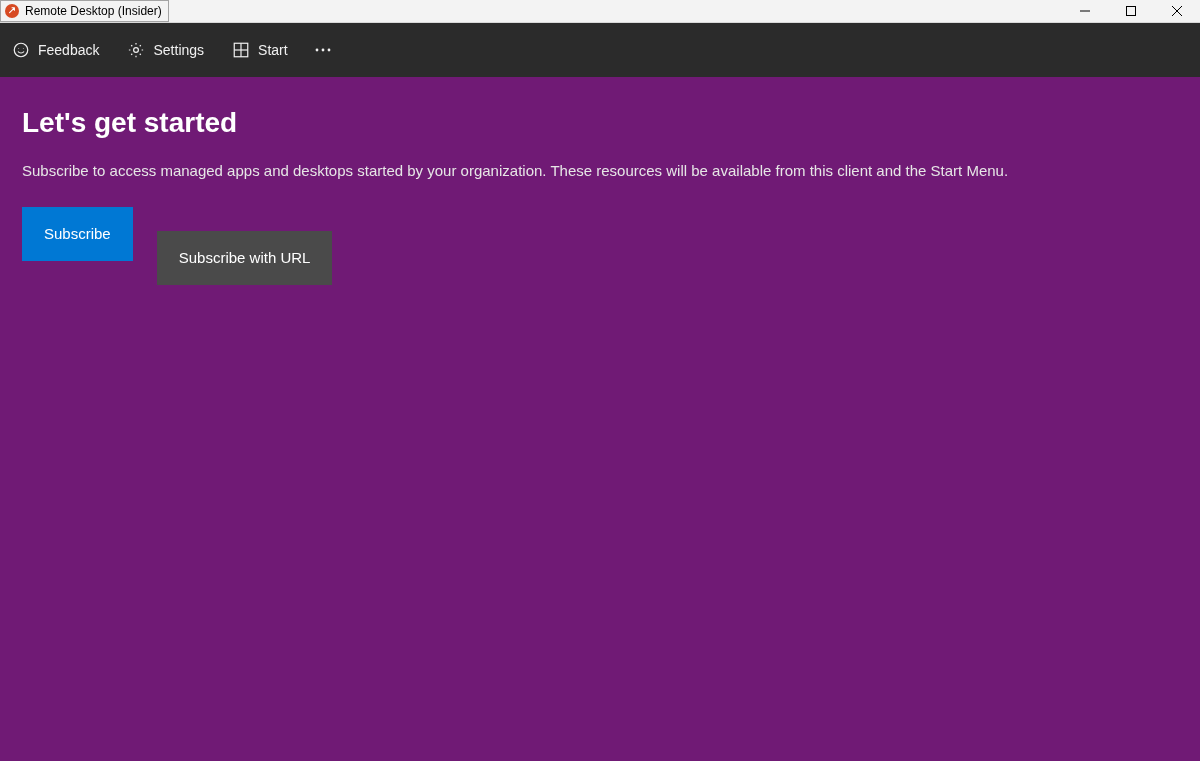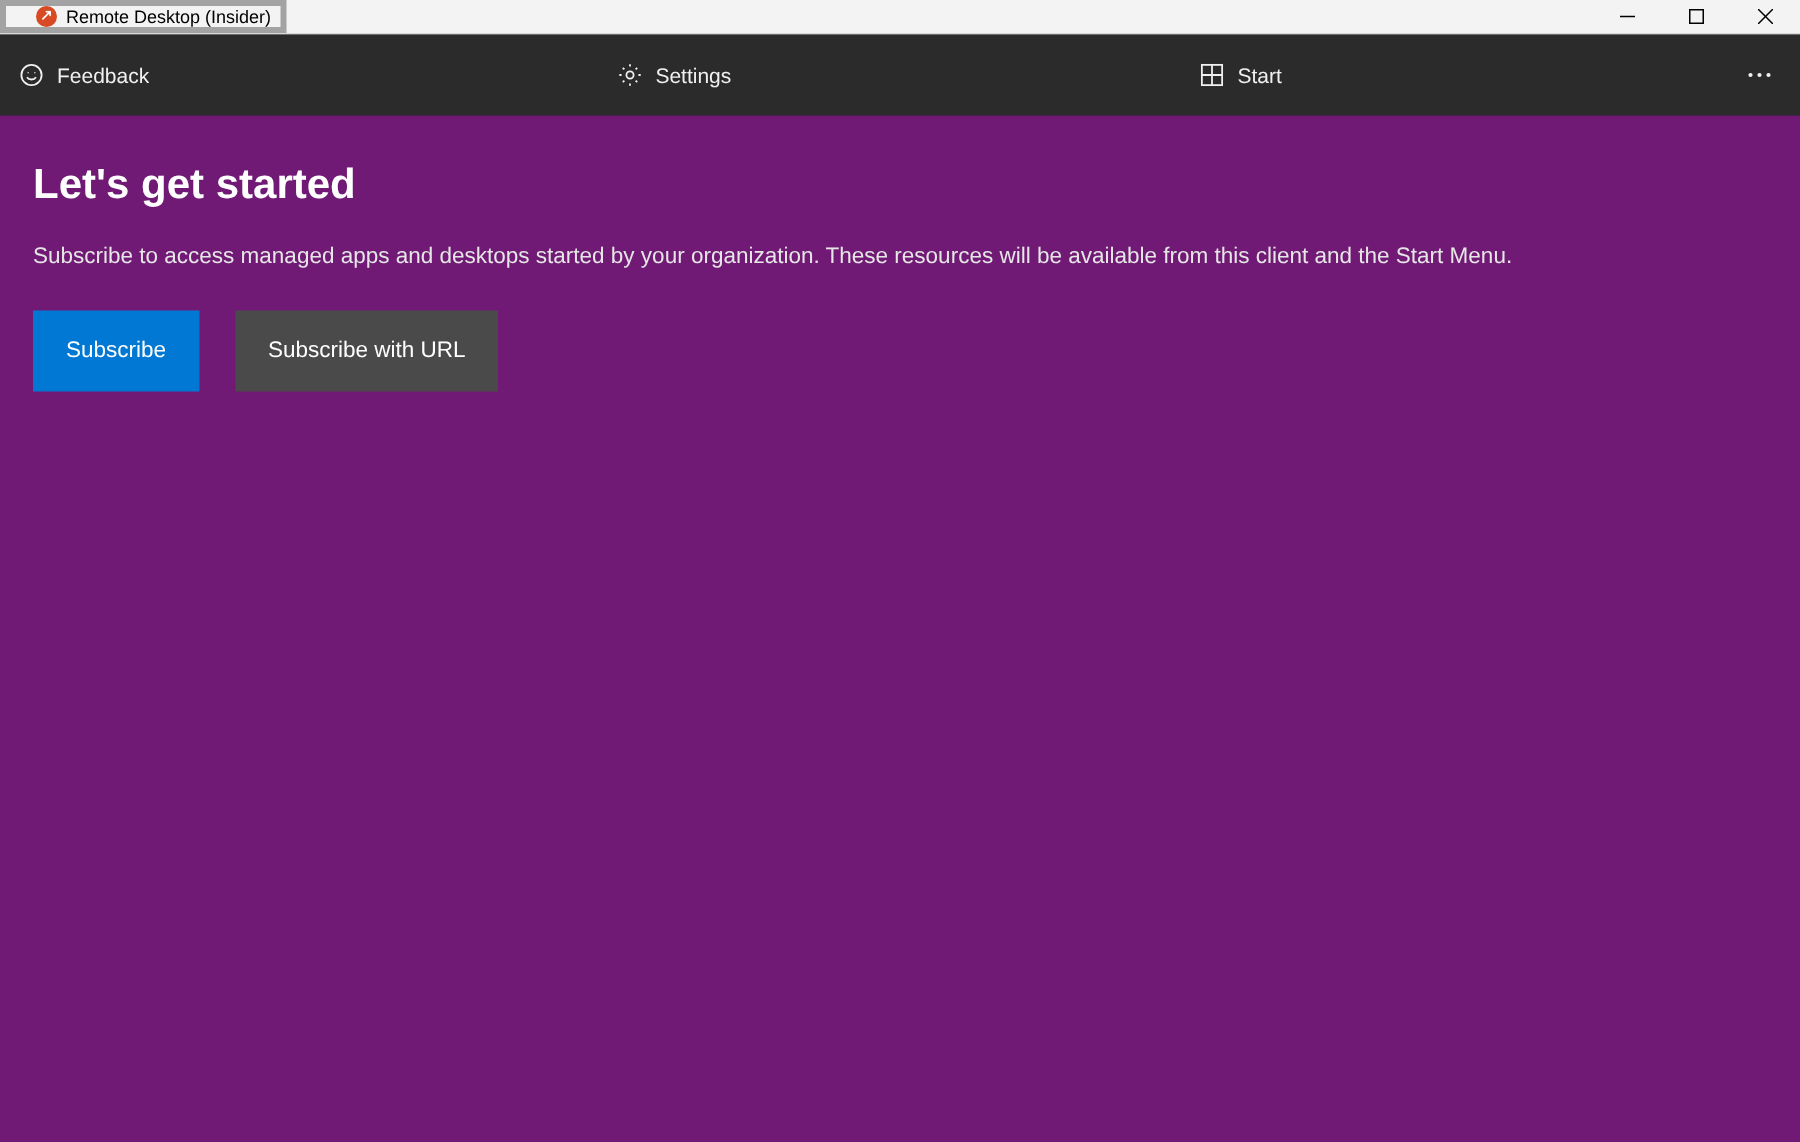--- a/index.html
+++ b/index.html
@@ -27,22 +27,22 @@
     align-items: center;
     justify-content: space-between;
     border-bottom: 1px solid #d8d8d8;
     -webkit-user-select: none;
     user-select: none;
   }
   .titlebar-left {
     display: flex;
     align-items: center;
     height: 100%;
-    padding-left: 20px;
-    border: 4px solid #a3a3a3;
+    padding-left: 4px;
+    border: 1px solid #a3a3a3;
     box-sizing: border-box;
   }
   .titlebar-icon {
     width: 14px;
     height: 14px;
     border-radius: 50%;
     background: #d74a23;
     margin-right: 6px;
     display: flex;
     align-items: center;
@@ -70,21 +70,21 @@
     color: #000;
   }
   .win-btn svg { display:block; }
 
   
   .toolbar {
     height: 54px;
     background: #2b2b2b;
     display: flex;
     align-items: center;
-    justify-content: space-between;
+    justify-content: flex-start;
     padding-right: 8px;
     gap: 4px;
   }
   .tool-item {
     display: flex;
     align-items: center;
     color: #f0f0f0;
     font-size: 14px;
     padding: 6px 12px;
     border-radius: 2px;
@@ -140,20 +140,21 @@
     justify-content: center;
     border: none;
     cursor: pointer;
     color: #fff;
   }
   .btn-primary {
     background: #0078d4;
   }
   .btn-secondary {
     background: #4a4a4a;
+    margin-top: 24px;
   }
 </style>
 </head>
 <body>
 
 <div class="window">
 
   <div class="titlebar">
     <div class="titlebar-left">
       <div class="titlebar-icon">

